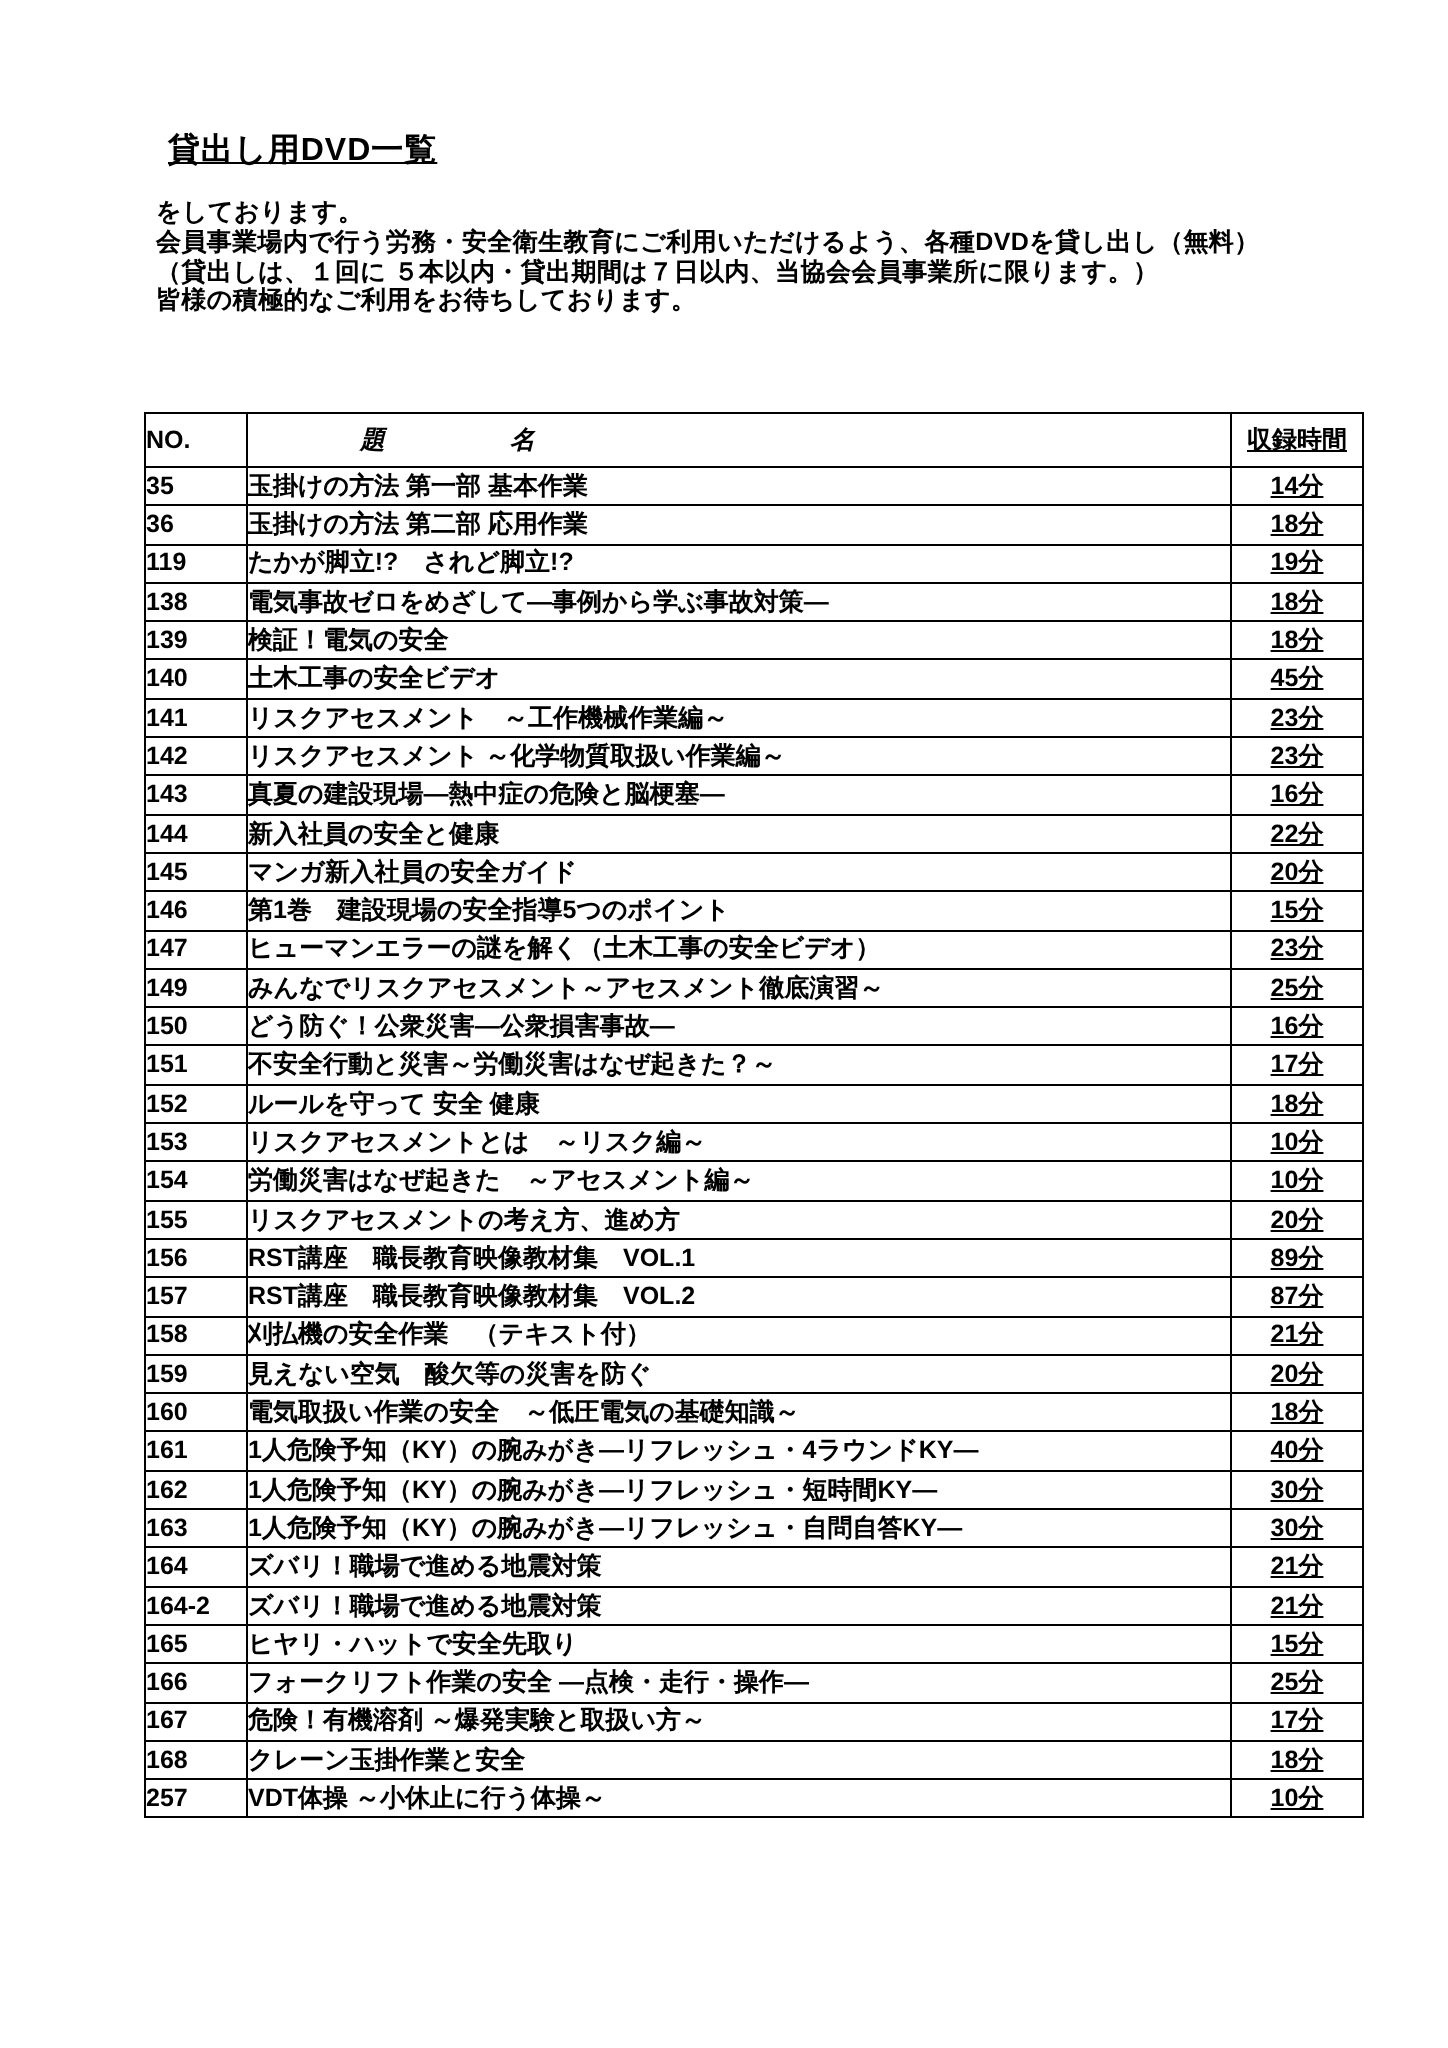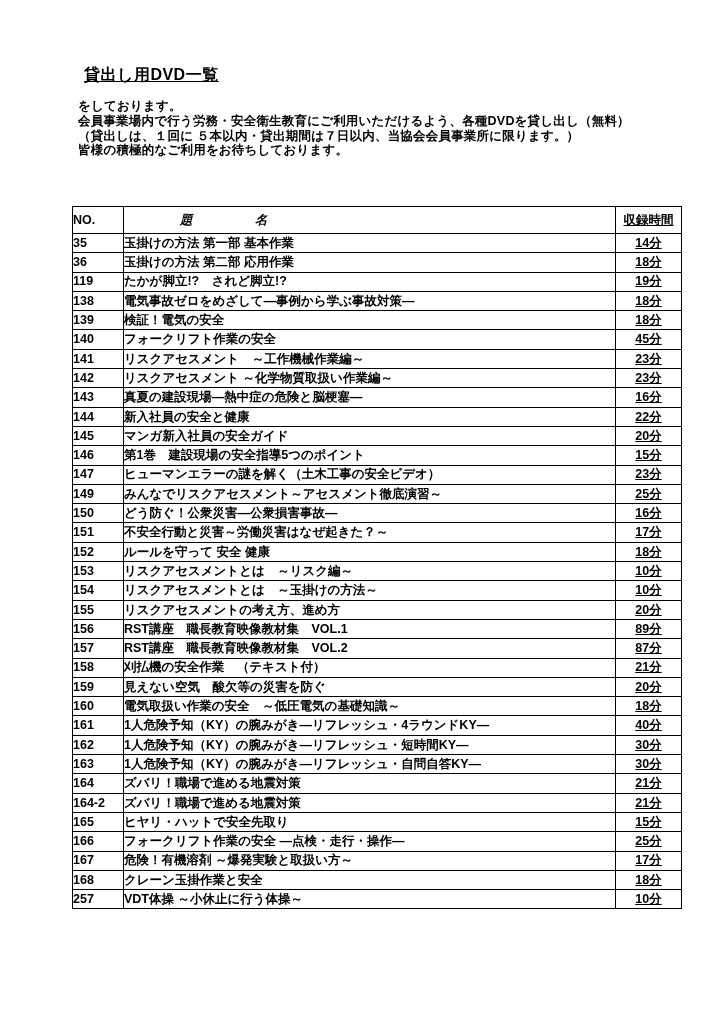--- a/index.html
+++ b/index.html
@@ -103,21 +103,21 @@
   </tr>
 
   <tr>
     <td class="col-no">139</td>
     <td class="col-title">検証！電気の安全</td>
     <td class="col-dur">18分</td>
   </tr>
 
   <tr>
     <td class="col-no">140</td>
-    <td class="col-title">フォークリフト作業の安全</td>
+    <td class="col-title">土木工事の安全ビデオ</td>
     <td class="col-dur">45分</td>
   </tr>
 
   <tr>
     <td class="col-no">141</td>
     <td class="col-title">リスクアセスメント　～工作機械作業編～</td>
     <td class="col-dur">23分</td>
   </tr>
 
   <tr>
@@ -182,21 +182,21 @@
   </tr>
 
   <tr>
     <td class="col-no">153</td>
     <td class="col-title">リスクアセスメントとは　～リスク編～</td>
     <td class="col-dur">10分</td>
   </tr>
 
   <tr>
     <td class="col-no">154</td>
-    <td class="col-title">リスクアセスメントとは　～玉掛けの方法～</td>
+    <td class="col-title">労働災害はなぜ起きた　～アセスメント編～</td>
     <td class="col-dur">10分</td>
   </tr>
 
   <tr>
     <td class="col-no">155</td>
     <td class="col-title">リスクアセスメントの考え方、進め方</td>
     <td class="col-dur">20分</td>
   </tr>
 
   <tr>

